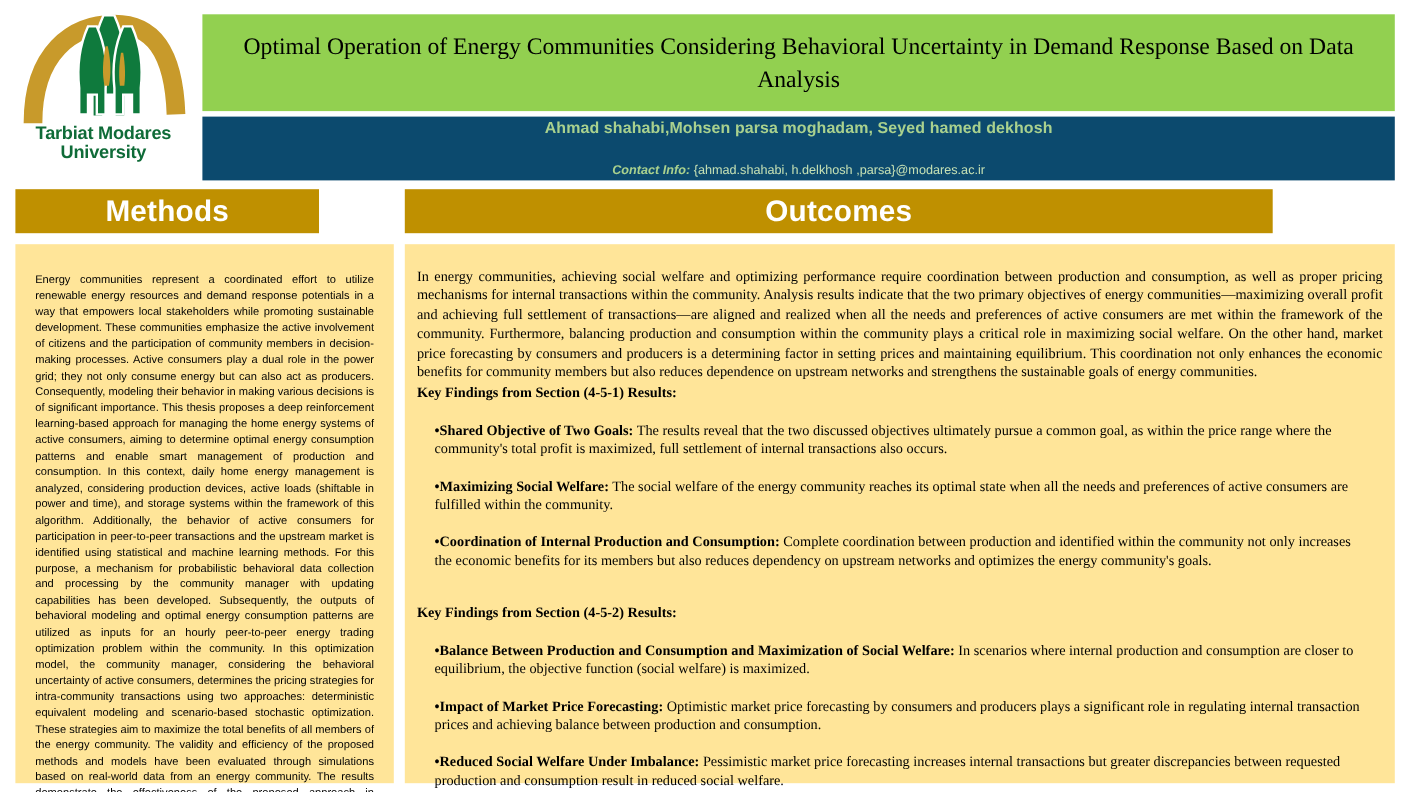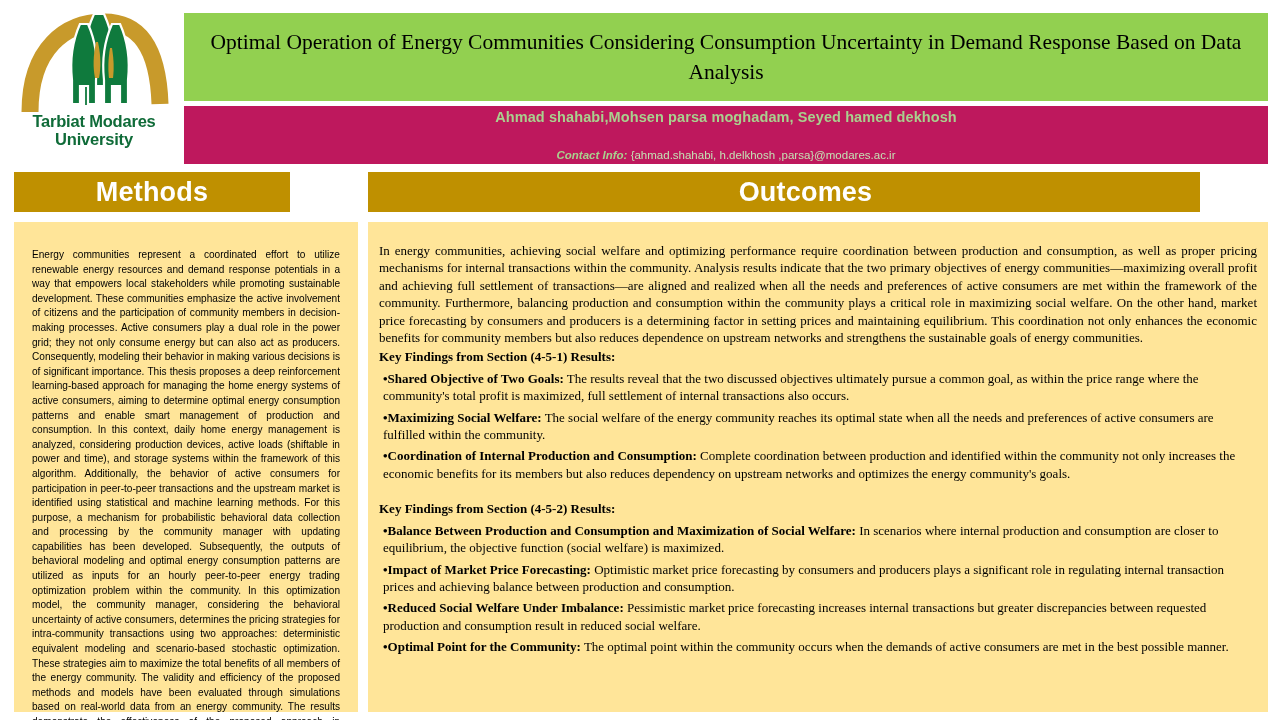--- a/index.html
+++ b/index.html
@@ -73,21 +73,21 @@
     font-weight: normal;
     margin: 0;
   }
 
   #authors-bar {
     position: absolute;
     left: 184px;
     top: 106px;
     width: 1084px;
     height: 58px;
-    background: #be185d;
+    background: #0c4a6e;
     display: flex;
     flex-direction: column;
     align-items: center;
     justify-content: center;
   }
   #authors-line {
     color: #a9d18e;
     font-weight: bold;
     font-size: 14.5px;
     line-height: 18px;
@@ -117,21 +117,21 @@
     height: 40px;
   }
   .section-head-title {
     color: #ffffff;
     font-weight: bold;
     font-size: 27px;
     line-height: 30px;
     letter-spacing: 0.2px;
   }
   #methods-head { left: 14px; top: 172px; width: 276px; }
-  #outcomes-head { left: 368px; top: 172px; width: 789px; padding-left: 43px; }
+  #outcomes-head { left: 368px; top: 172px; width: 789px; }
 
   
   .panel {
     position: absolute;
     background: #ffe599;
   }
   #methods-panel {
     left: 14px;
     top: 222px;
     width: 344px;
@@ -169,21 +169,21 @@
   }
   #outcomes-intro {
     text-align: justify;
     margin: 0 0 2px 0;
   }
   .findings-heading {
     font-weight: bold;
     margin: 0;
   }
   .finding-item {
-    margin: 4px;
+    margin: 16px;
     text-indent: 0;
   }
   .finding-item .bullet { font-weight: bold; }
   .finding-item .lead {
     font-weight: bold;
   }
   .findings-gap { height: 14px; }
 </style>
 </head>
 <body>
@@ -209,21 +209,21 @@
         <path d="M102 40 C100 52 100 62 101 70 L105 70 C106 62 106 52 104 40 Z"></path>
       </g>
     </svg>
     <div id="logo-text">
       <span>Tarbiat Modares</span>
       <span class="l2">University</span>
     </div>
   </div>
 
   <div id="title-bar">
-    <h1 id="poster-title">Optimal Operation of Energy Communities Considering Consumption Uncertainty in Demand Response Based on Data Analysis</h1>
+    <h1 id="poster-title">Optimal Operation of Energy Communities Considering Behavioral Uncertainty in Demand Response Based on Data Analysis</h1>
   </div>
 
   <div id="authors-bar">
     <div id="authors-line">Ahmad shahabi,Mohsen parsa moghadam, Seyed hamed dekhosh</div>
     <div id="contact-line">
       <span id="contact-label">Contact Info:</span>
       <span id="contact-value">{ahmad.shahabi, h.delkhosh ,parsa}@modares.ac.ir</span>
     </div>
   </div>
 </div>

